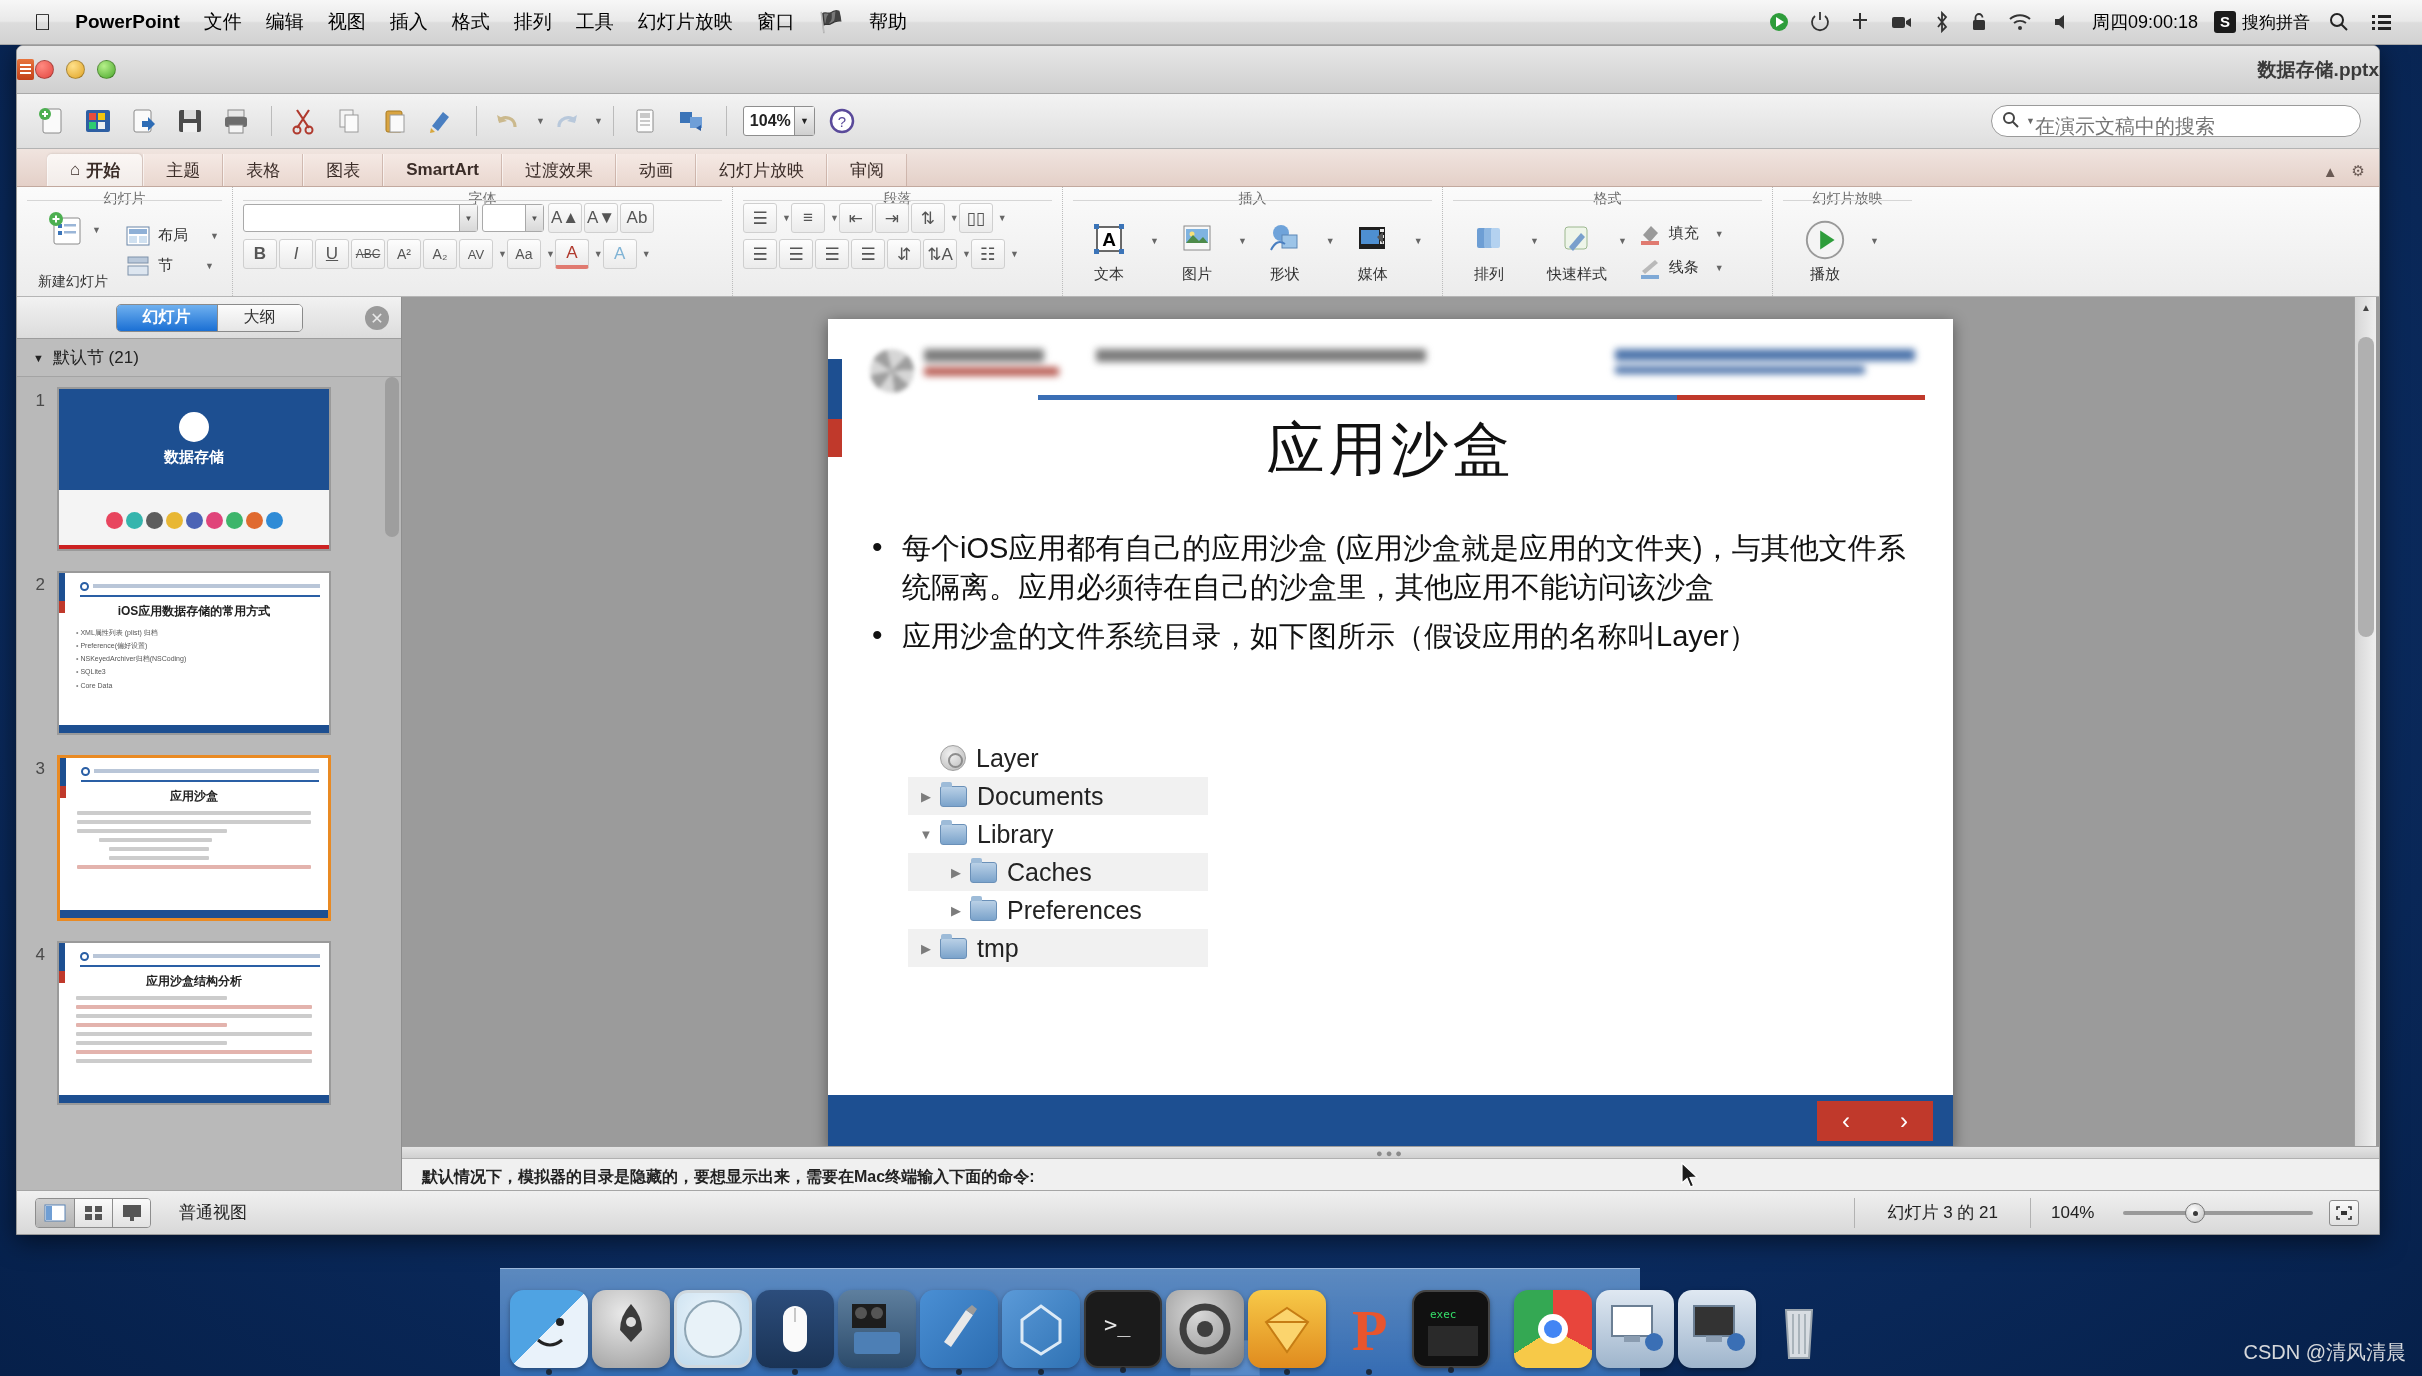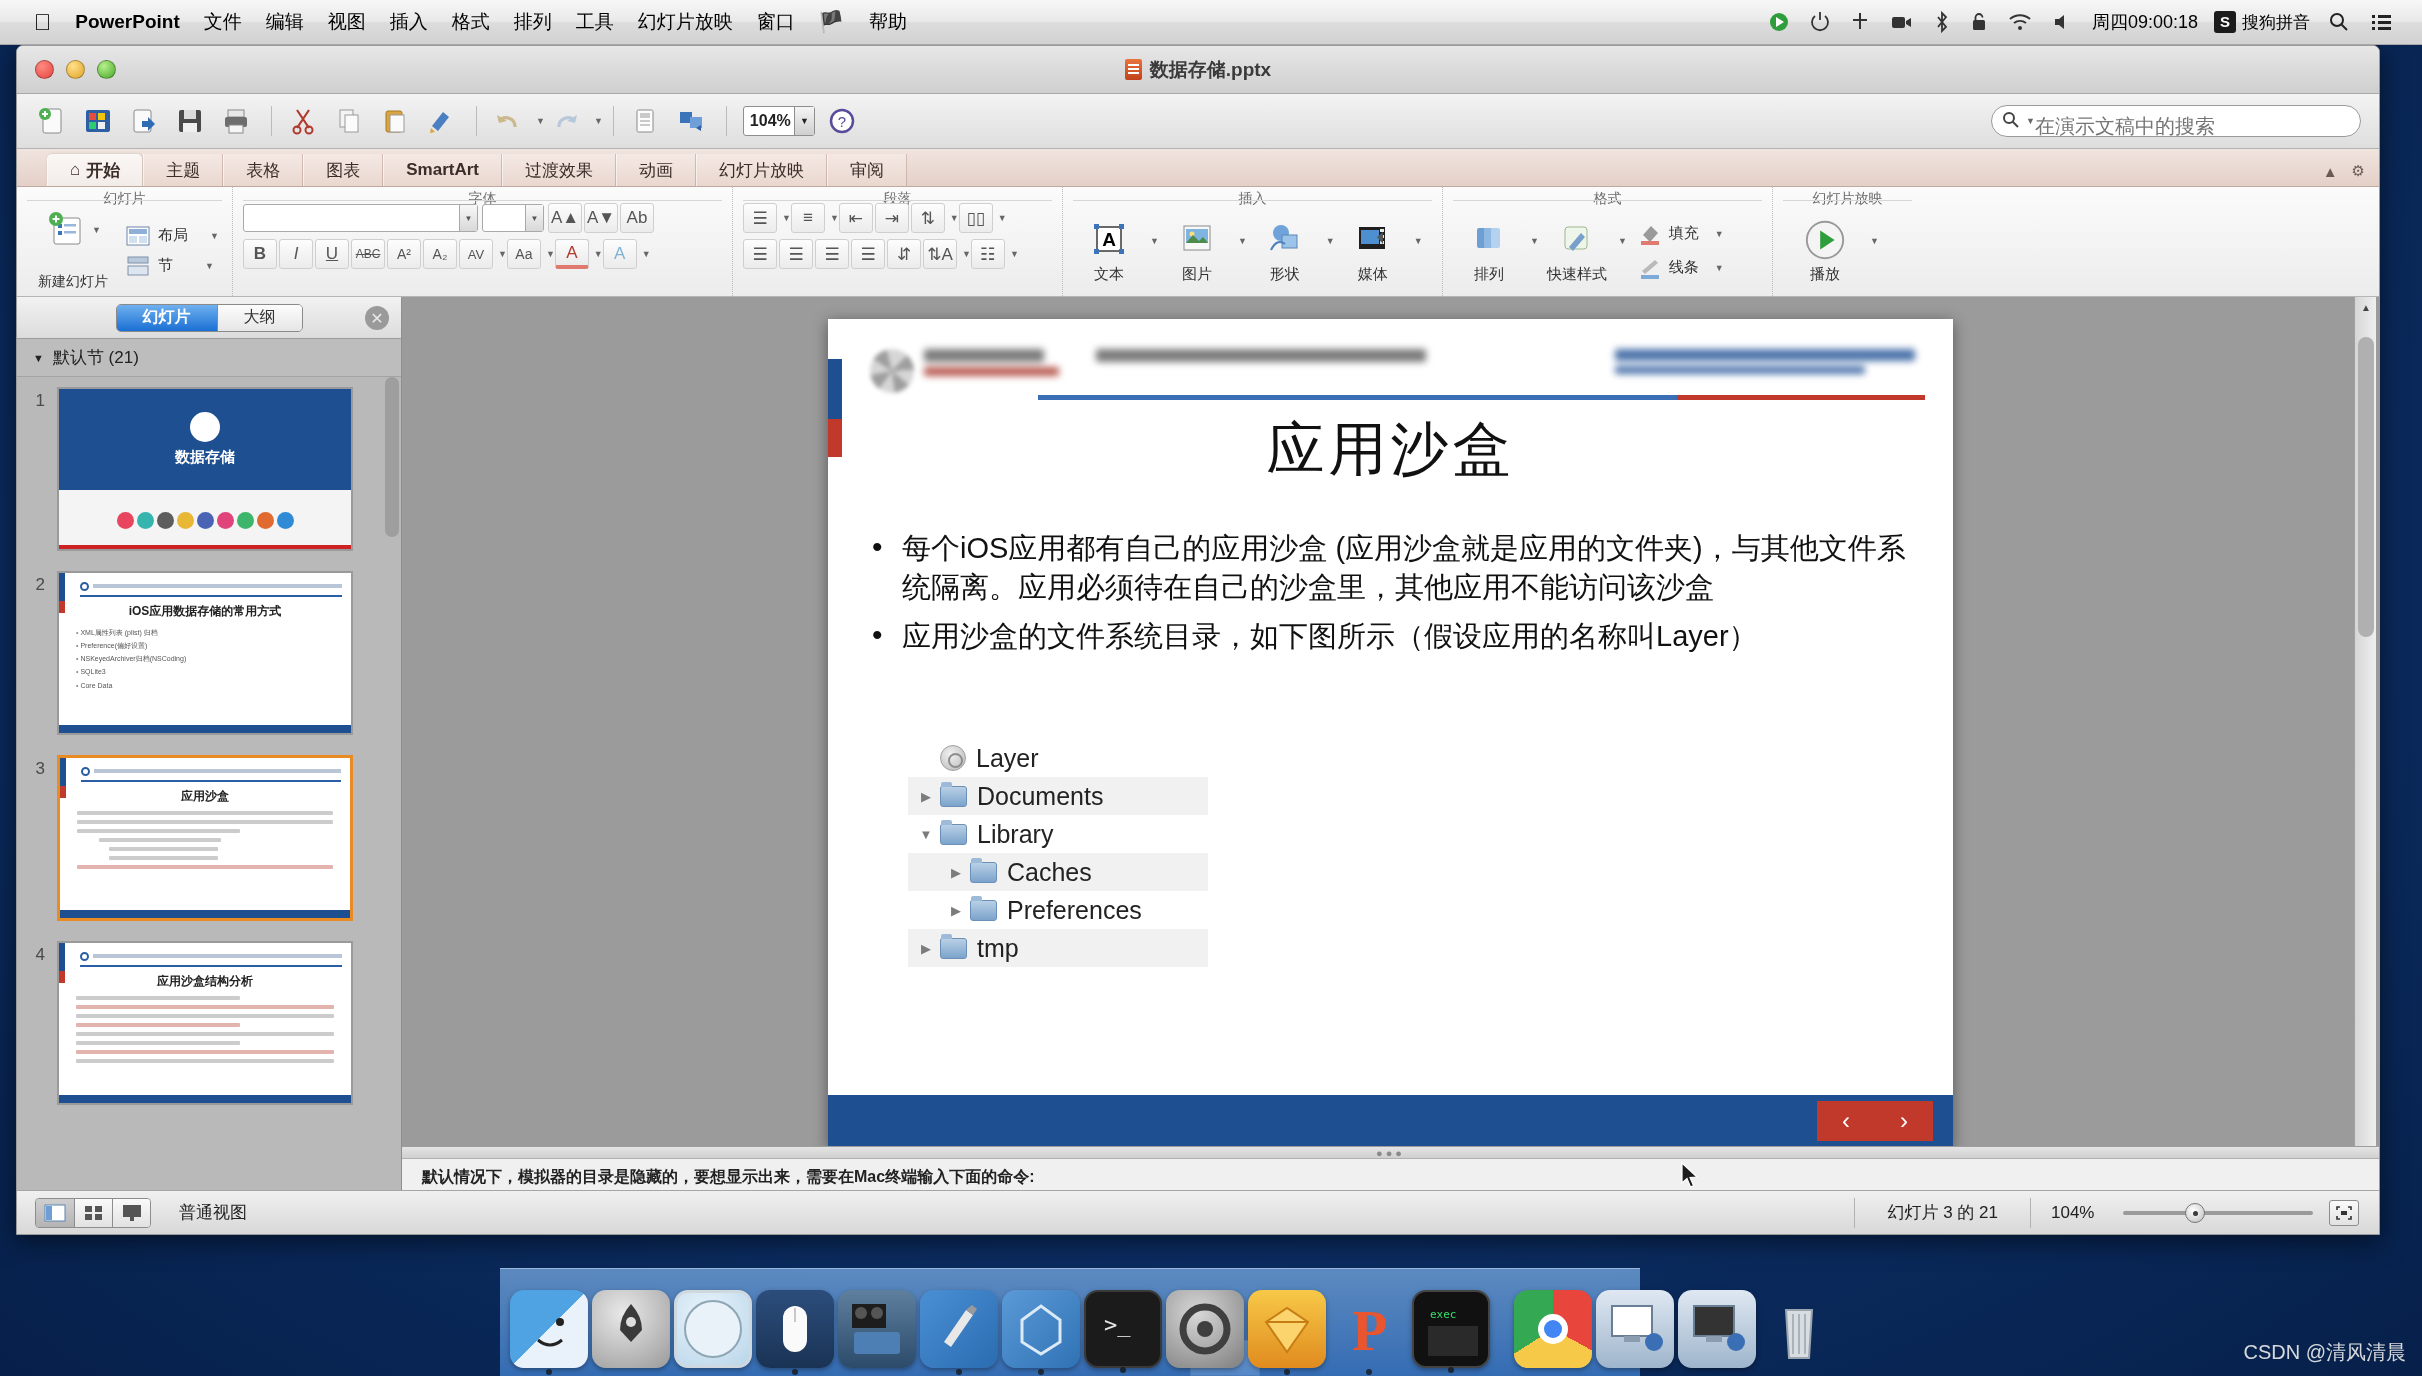--- a/index.html
+++ b/index.html
@@ -57,21 +57,21 @@
     display:flex; align-items:center; position:relative;
   }
   .traffic { display:flex; gap:12px; margin-left:18px; }
   .tl { width:19px; height:19px; border-radius:50%; border:1px solid rgba(0,0,0,.28); }
   .tl.r{background:radial-gradient(circle at 35% 30%,#ff8a80,#e24640);}
   .tl.y{background:radial-gradient(circle at 35% 30%,#ffe08a,#e0a325);}
   .tl.g{background:radial-gradient(circle at 35% 30%,#b6f08a,#48a62a);}
   #doc-title {
     position:absolute; left:0; right:0; text-align:center;
     font-size:19px; color:#3a3a3a; font-weight:bold;
-    display:flex; align-items:center; justify-content:center; gap:8px;
+    display:flex; align-items:center; justify-content:space-between; gap:8px;
   }
   .docicon{
     width:17px;height:21px;background:linear-gradient(to bottom,#e8743c,#c2411a);
     border-radius:2px;display:inline-block;position:relative;
   }
   .docicon:after{content:"";position:absolute;left:3px;top:5px;width:11px;height:2px;background:#fff;
     box-shadow:0 4px 0 #fff,0 8px 0 #fff;}
 
   
   #toolbar {
@@ -177,21 +177,21 @@
   #navclose{ position:absolute;right:12px;top:9px;width:24px;height:24px;border-radius:50%;
     background:#9a9a9a;color:#e8e8e8;font-size:16px;display:flex;align-items:center;
     justify-content:center;font-weight:bold;}
   #sectionrow{ height:38px;display:flex;align-items:center;padding-left:16px;
     font-size:17px;color:#222;background:#bdbdbd;border-bottom:1px solid #a4a4a4;}
   #sectionrow .tri{margin-right:9px;font-size:11px;}
   #thumbs{ flex:1; overflow:hidden; position:relative; background:#b9b9b9; }
   .thumbrow{ display:flex; align-items:flex-start; padding:10px 0 10px 0; }
   .thnum{ width:40px;text-align:right;padding-right:12px;font-size:17px;color:#4a4a4a;
     padding-top:4px;}
-  .thumb{ width:296px; position:relative; border:2px solid #9a9a9a; background:#fff; }
+  .thumb{ width:274px; position:relative; border:2px solid #9a9a9a; background:#fff; }
   .thumb.sel{ border:3px solid #e98a23; }
   #navscroll{ position:absolute;right:2px;top:80px;width:14px;height:160px;
     background:#9e9e9e;border-radius:7px; }
 
   
   .th1{height:160px;background:#fff;display:flex;flex-direction:column;}
   .th1 .top{flex:1;background:#1d4f91;display:flex;flex-direction:column;
     align-items:center;justify-content:center;gap:6px;}
   .th1 .logo{width:30px;height:30px;border-radius:50%;background:#fff;}
   .th1 .t{color:#fff;font-size:15px;font-weight:bold;}

